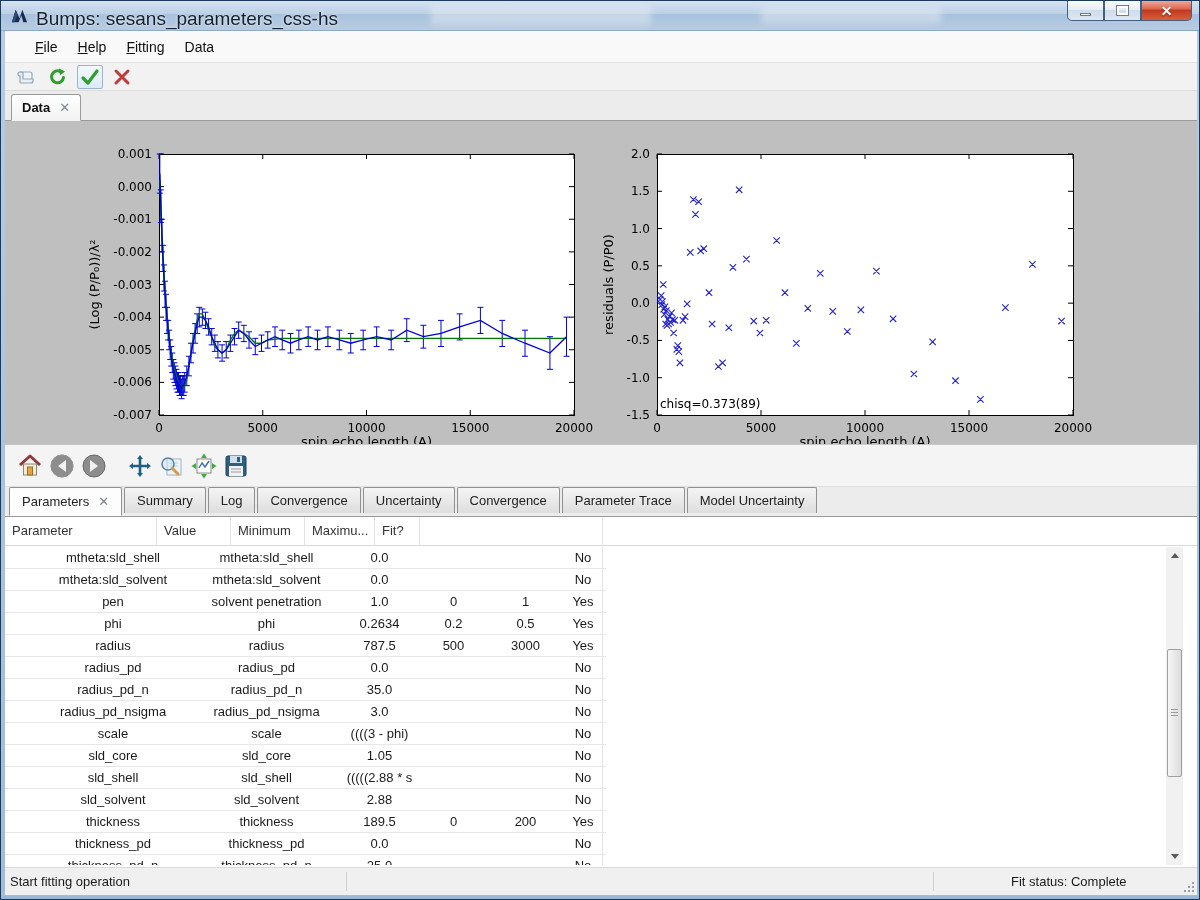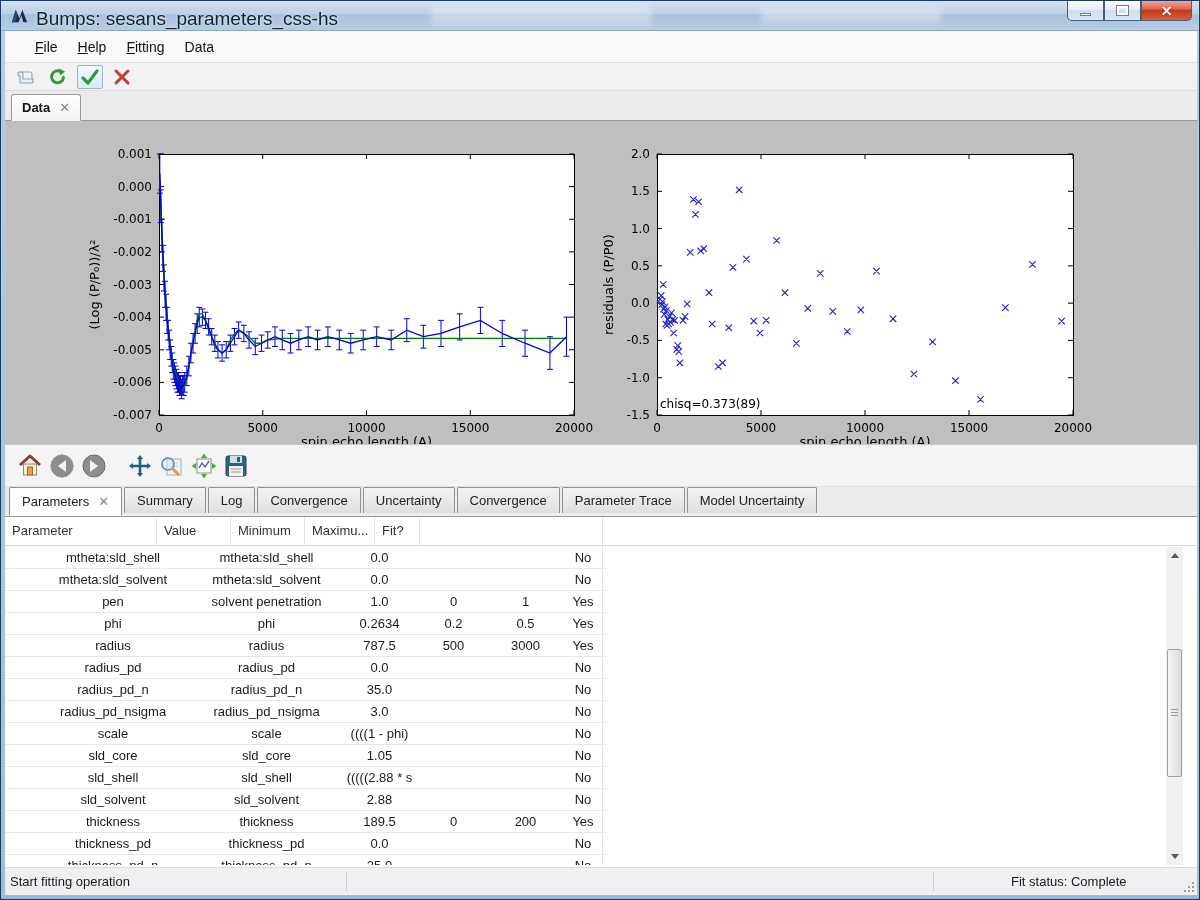--- a/index.html
+++ b/index.html
@@ -473,21 +473,21 @@
     <div class="td" style="width:152px;">radius_pd_nsigma</div>
     <div class="td" style="width:74px;">3.0</div>
     <div class="td" style="width:74px;"></div>
     <div class="td" style="width:70px;"></div>
     <div class="td" style="width:45px;">No</div>
   </div>
 
   <div class="trow">
     <div class="td" style="width:182px;padding-left:34px;">scale</div>
     <div class="td" style="width:152px;">scale</div>
-    <div class="td" style="width:74px;">((((1 - phi)</div>
+    <div class="td" style="width:74px;">((((3 - phi)</div>
     <div class="td" style="width:74px;"></div>
     <div class="td" style="width:70px;"></div>
     <div class="td" style="width:45px;">No</div>
   </div>
 
   <div class="trow">
     <div class="td" style="width:182px;padding-left:34px;">sld_core</div>
     <div class="td" style="width:152px;">sld_core</div>
     <div class="td" style="width:74px;">1.05</div>
     <div class="td" style="width:74px;"></div>

